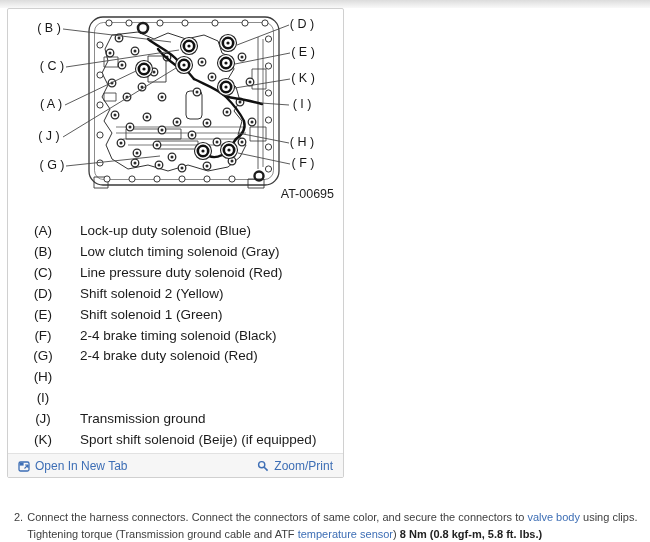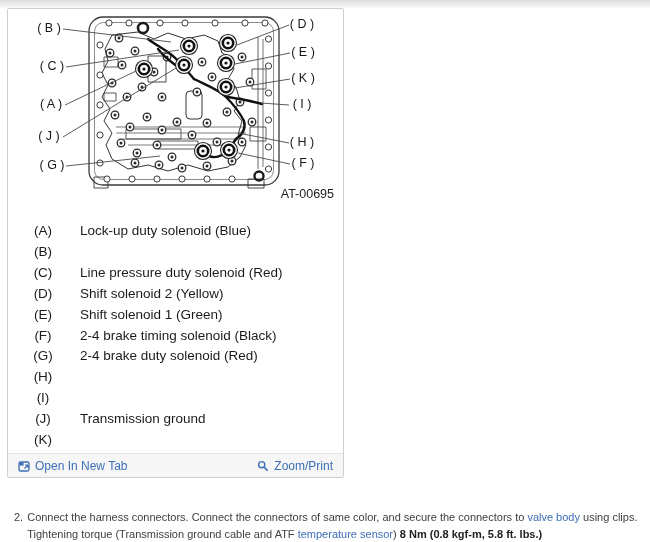--- a/index.html
+++ b/index.html
@@ -240,20 +240,21 @@
     <text x="326" y="189" text-anchor="end" font-size="12.5" fill="#1d1d1d">AT-00695</text>
   </svg>
 
   <div class="legend">
     <div class="legend-row">
         <span class="legend-key">(A)</span>
         <span class="legend-label">Lock-up duty solenoid (Blue)</span>
       </div>
     <div class="legend-row">
         <span class="legend-key">(B)</span>
+        <span class="legend-label">Low clutch timing solenoid (Gray)</span>
       </div>
     <div class="legend-row">
         <span class="legend-key">(C)</span>
         <span class="legend-label">Line pressure duty solenoid (Red)</span>
       </div>
     <div class="legend-row">
         <span class="legend-key">(D)</span>
         <span class="legend-label">Shift solenoid 2 (Yellow)</span>
       </div>
     <div class="legend-row">
@@ -273,20 +274,21 @@
       </div>
     <div class="legend-row">
         <span class="legend-key">(I)</span>
       </div>
     <div class="legend-row">
         <span class="legend-key">(J)</span>
         <span class="legend-label">Transmission ground</span>
       </div>
     <div class="legend-row">
         <span class="legend-key">(K)</span>
+        <span class="legend-label">Sport shift solenoid (Beije) (if equipped)</span>
       </div>
   </div>
 
   <div class="card-footer">
     <a class="flink">
       <svg width="12" height="12" viewBox="0 0 12 12">
         <rect x="1" y="2" width="10" height="9" rx="1.5" fill="none" stroke="#3d6eb5" stroke-width="1.3"></rect>
         <rect x="1.6" y="2.6" width="4" height="3" fill="#3d6eb5"></rect>
         <path d="M6.5 8.5 L10 5 M10 5 L10 8 M10 5 L7 5" stroke="#3d6eb5" stroke-width="1.1" fill="none"></path>
       </svg>

